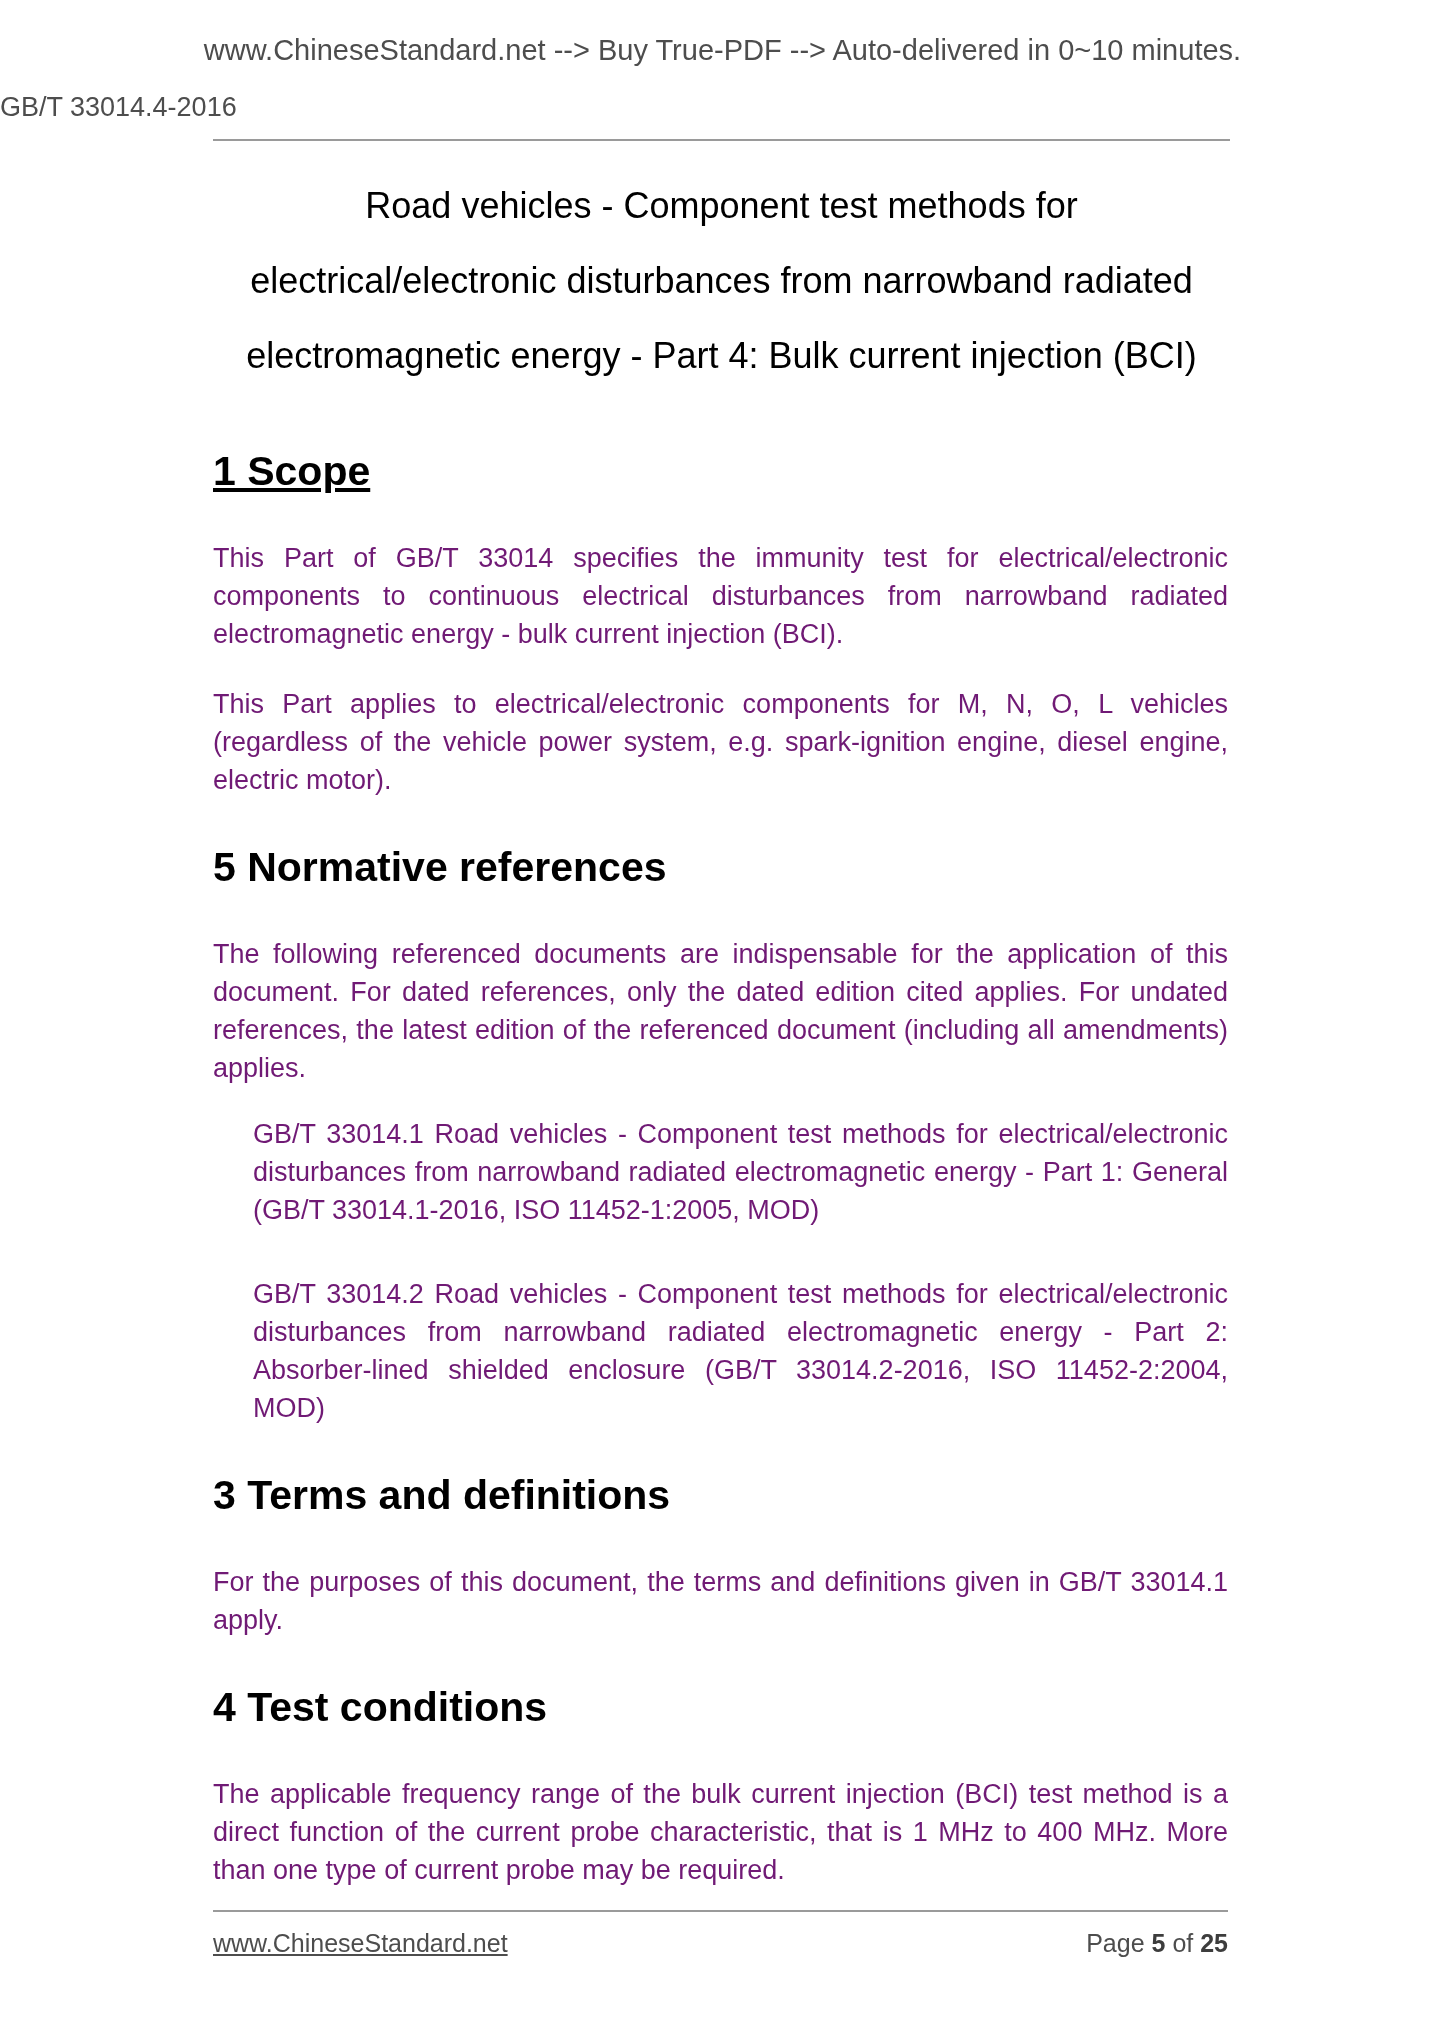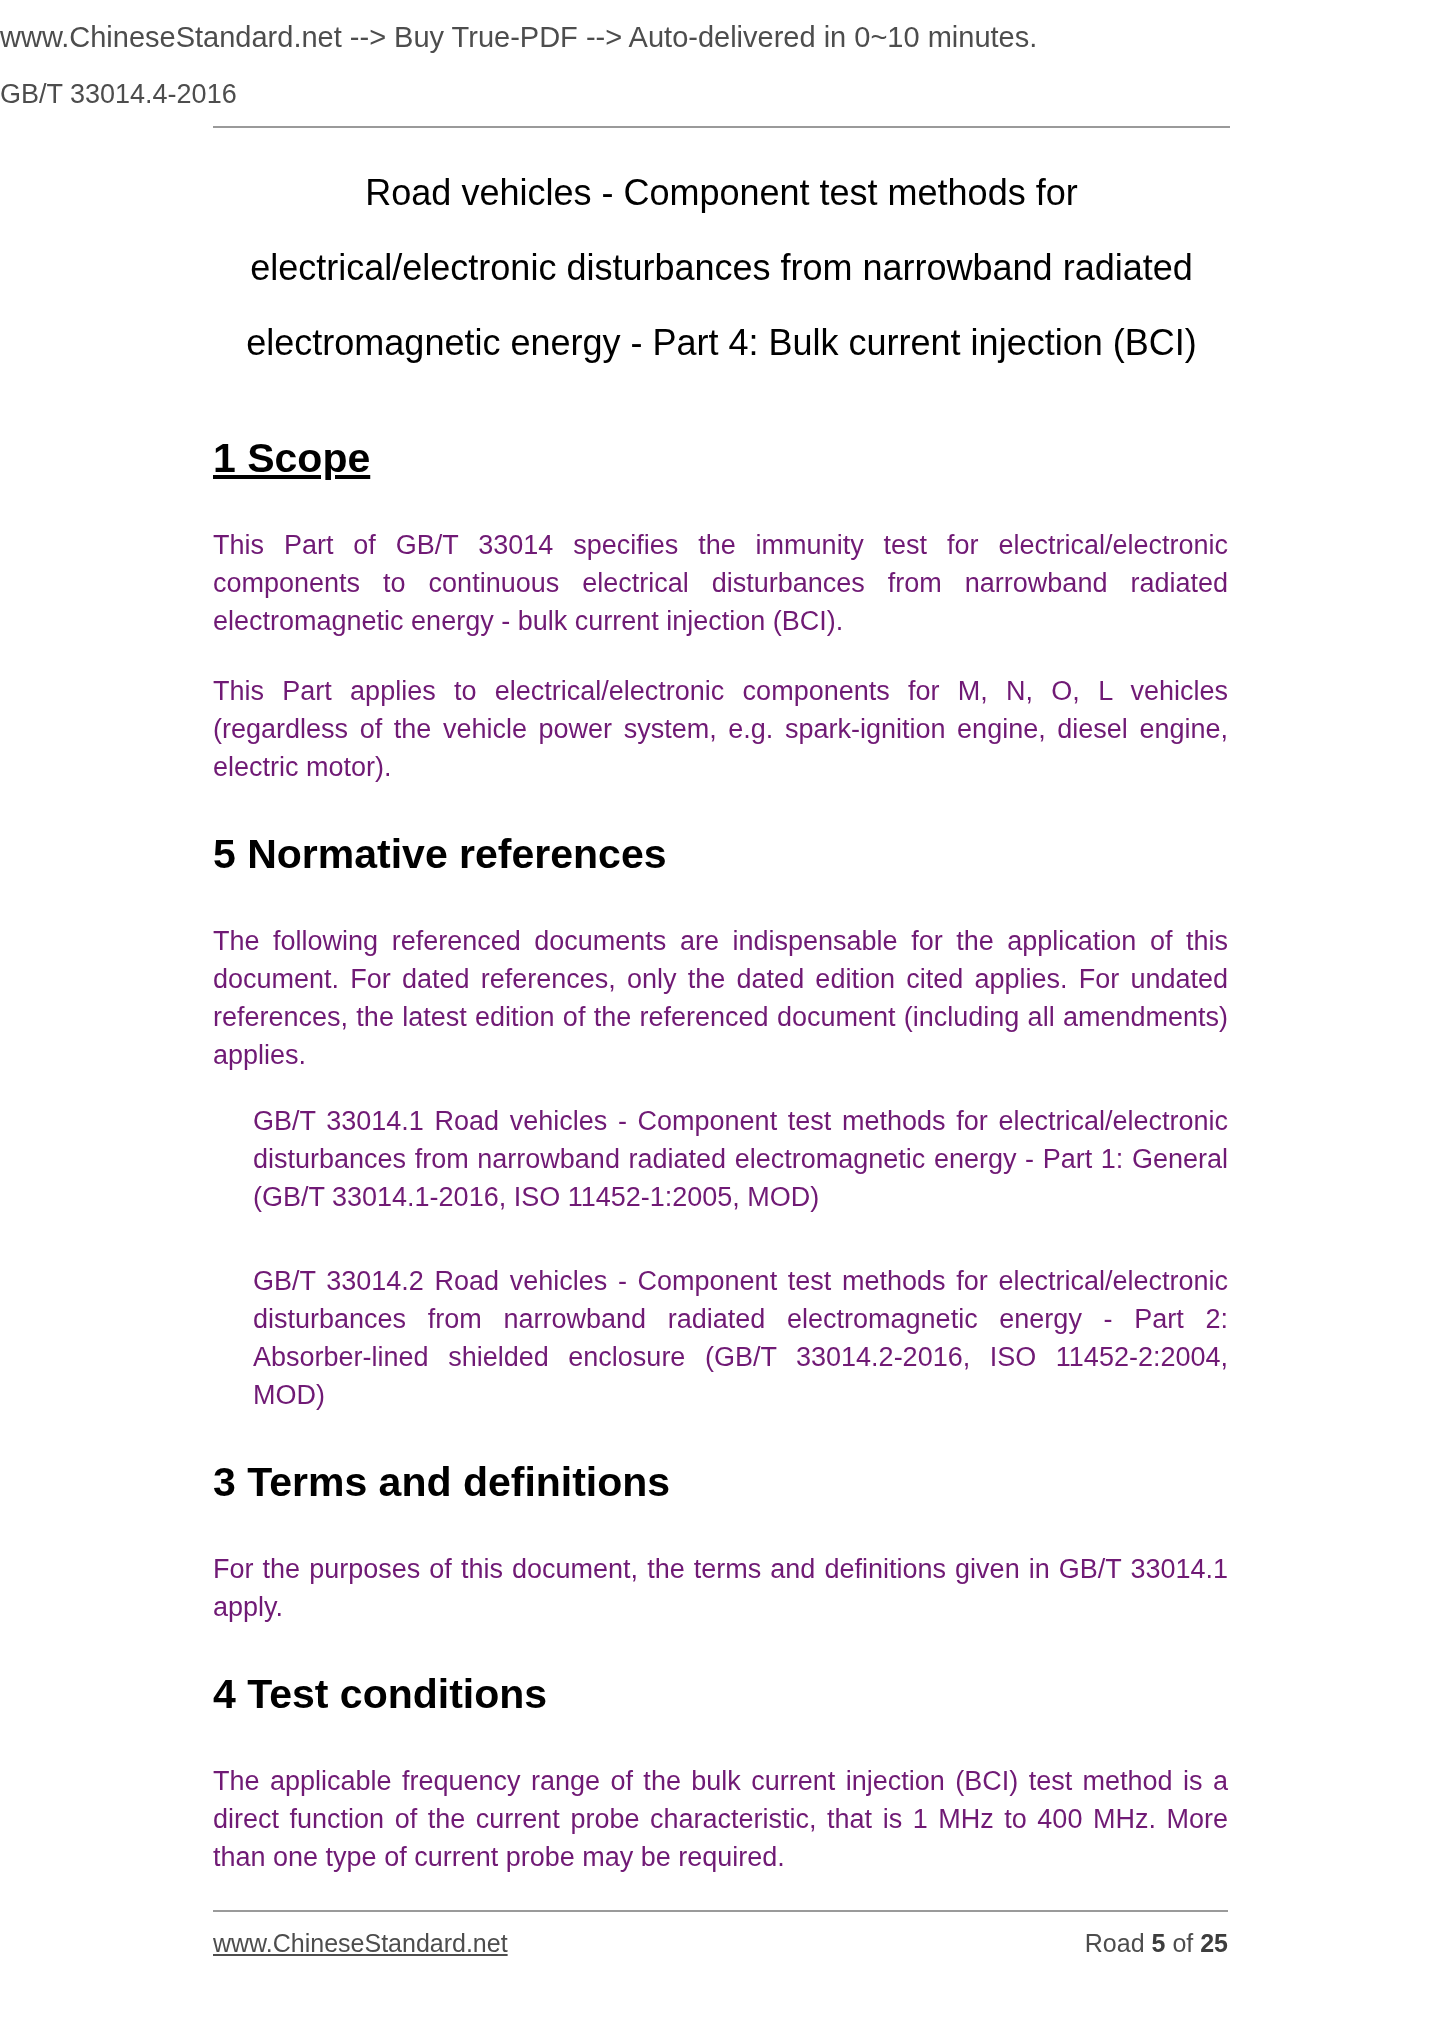--- a/index.html
+++ b/index.html
@@ -10,21 +10,22 @@
   .page {
     position: relative;
     width: 1445px;
     height: 2044px;
     background: #ffffff;
     overflow: hidden;
     font-family: "Liberation Sans", "DejaVu Sans", sans-serif;
     color: #000000;
   }
   .header-line1 {
-    padding-top: 20px;
+    padding-top: 33px;
+    text-align: center;
     font-size: 29px;
     line-height: 34px;
     color: #4d4d4d;
   }
   .header-line2 {
     margin-top: 24px;
     text-align: left;
     font-size: 27px;
     line-height: 32px;
     color: #4d4d4d;
@@ -142,21 +143,21 @@
 
     <p>The applicable frequency range of the bulk current injection (BCI) test method is a direct function of the current probe characteristic, that is 1 MHz to 400 MHz. More than one type of current probe may be required.</p>
 
   </div>
 
   <div class="footer">
     <div class="footer-rule"></div>
     <div class="footer-row">
       <span class="footer-site">www.ChineseStandard.net</span>
       <span class="page-indicator">
-        <span>Road</span>
+        <span>Page</span>
         <span class="b">5</span>
         <span>of</span>
         <span class="b">25</span>
       </span>
     </div>
   </div>
 
 </div>
 
 </body></html>

